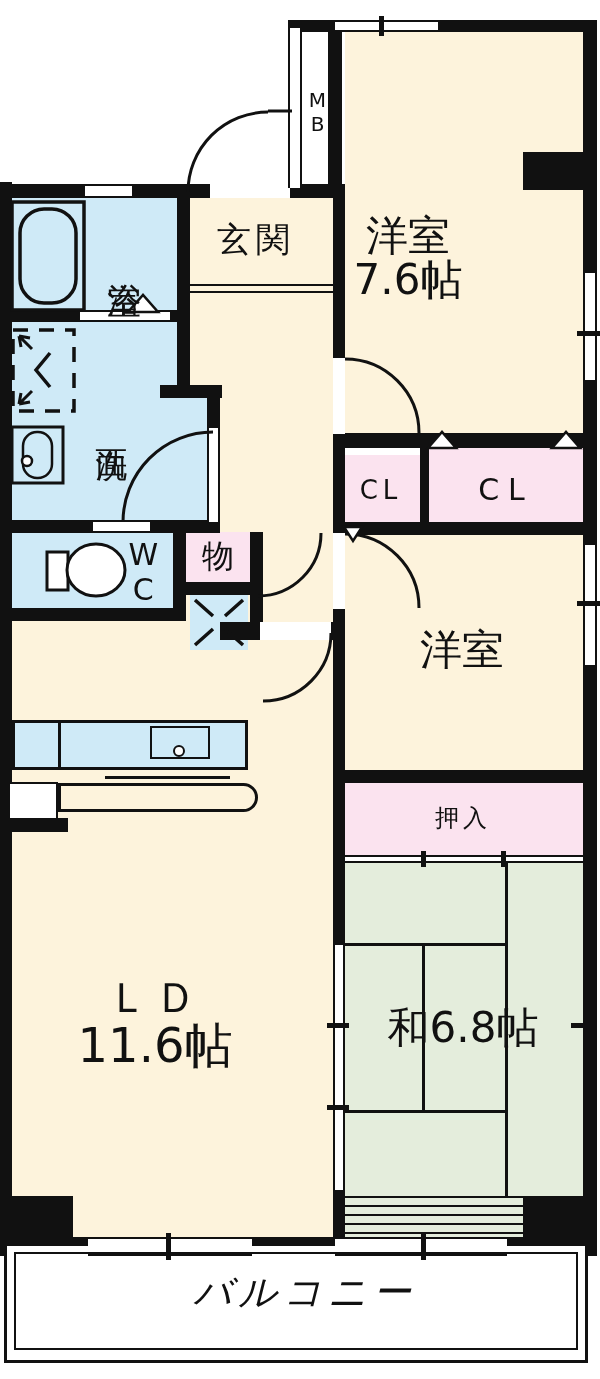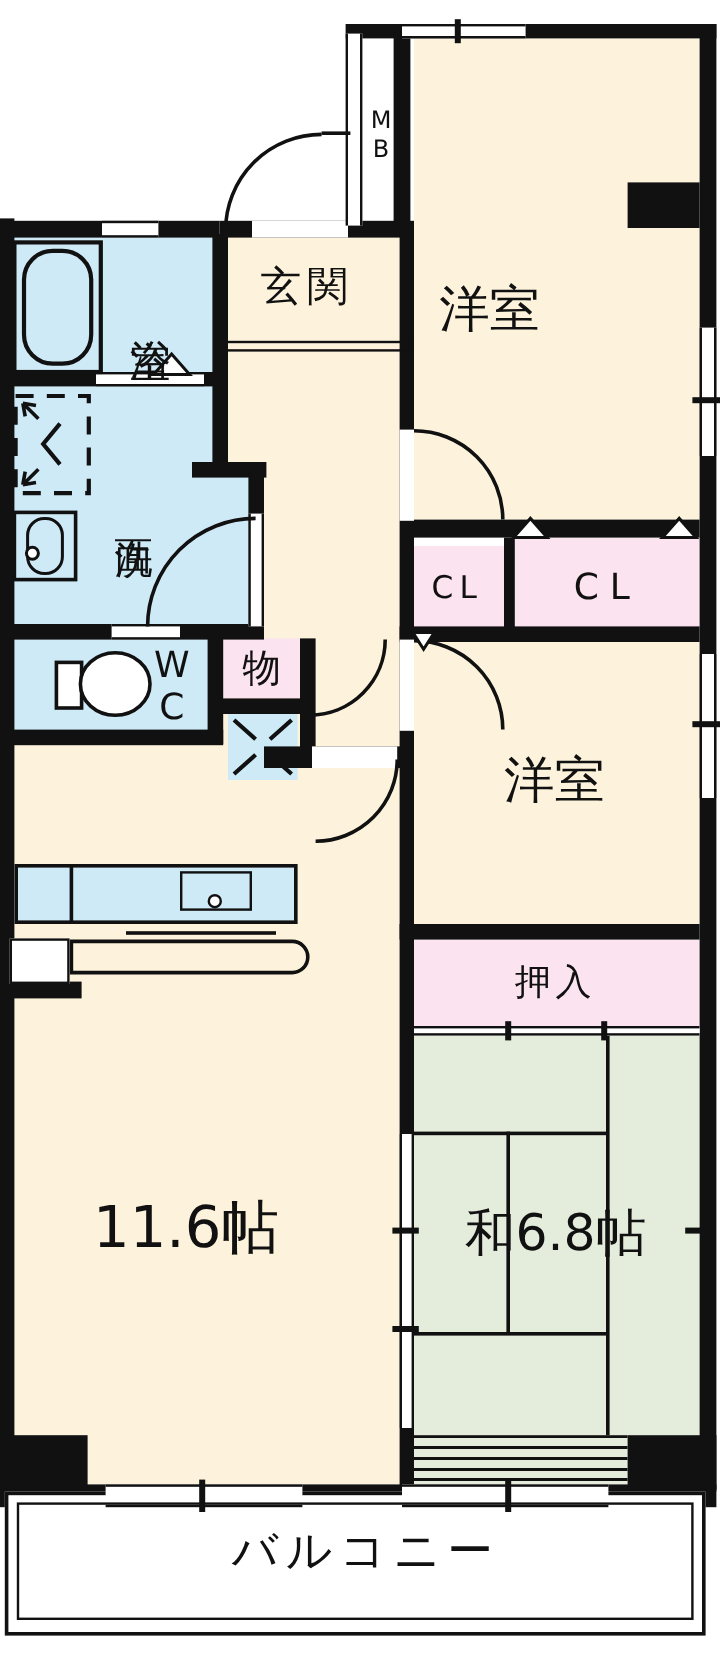--- a/index.html
+++ b/index.html
@@ -154,32 +154,34 @@
     <path d="M 321 533 A 63 63 0 0 1 258 596" fill="none" stroke="#111" stroke-width="3"></path>
     <path d="M 213 432 A 90 90 0 0 0 123 522" fill="none" stroke="#111" stroke-width="3"></path>
     <polygon points="128,312 143,295 158,312" fill="#fff" stroke="#111" stroke-width="2.5"></polygon>
     <polygon points="428,448 442,432 456,448" fill="#fff" stroke="#111" stroke-width="2.5"></polygon>
     <polygon points="552,448 566,432 580,448" fill="#fff" stroke="#111" stroke-width="2.5"></polygon>
     <polygon points="344,527 362,527 353,541" fill="#fff" stroke="#111" stroke-width="2.5"></polygon>
   </svg>
 
   <div class="lbl" style="left:408px;top:258px;font-size:42px;">
     <div>洋室</div>
+    <div>7.6帖</div>
   </div>
   <div class="lbl" style="left:462px;top:650px;font-size:42px;">
     <div>洋室</div>
   </div>
   <div class="lbl" style="left:256px;top:240px;font-size:34px;letter-spacing:5px;">玄関</div>
   <div class="lbl vtext" style="left:124px;top:256px;font-size:34px;">浴室</div>
   <div class="lbl vtext" style="left:111px;top:424px;font-size:32px;">洗面</div>
   <div class="lbl vtext" style="left:143px;top:572px;font-size:30px;">WC</div>
   <div class="lbl" style="left:218px;top:557px;font-size:32px;">物</div>
   <div class="lbl vtext" style="left:317px;top:112px;font-size:20px;">MB</div>
   <div class="lbl" style="left:381px;top:491px;font-size:26px;letter-spacing:5px;">CL</div>
   <div class="lbl" style="left:506px;top:490px;font-size:30px;letter-spacing:9px;">CL</div>
-  <div class="lbl" style="left:463px;top:819px;font-size:30px;letter-spacing:4px;">押入</div>
+  <div class="lbl" style="left:463px;top:819px;font-size:24px;letter-spacing:4px;">押入</div>
   <div class="lbl" style="left:463px;top:1028px;font-size:42px;">和6.8帖</div>
   <div class="lbl" style="left:155px;top:1023px;font-size:42px;">
+    <div style="letter-spacing:6px;">ＬＤ</div>
     <div style="font-size:48px;">11.6帖</div>
   </div>
-  <div class="lbl" style="left:305px;top:1293px;font-size:38px;letter-spacing:6px;">バルコニー</div>
+  <div class="lbl" style="left:305px;top:1293px;font-size:38px;letter-spacing:6px;font-style:italic;">バルコニー</div>
 
 </div>
 
 </body></html>

